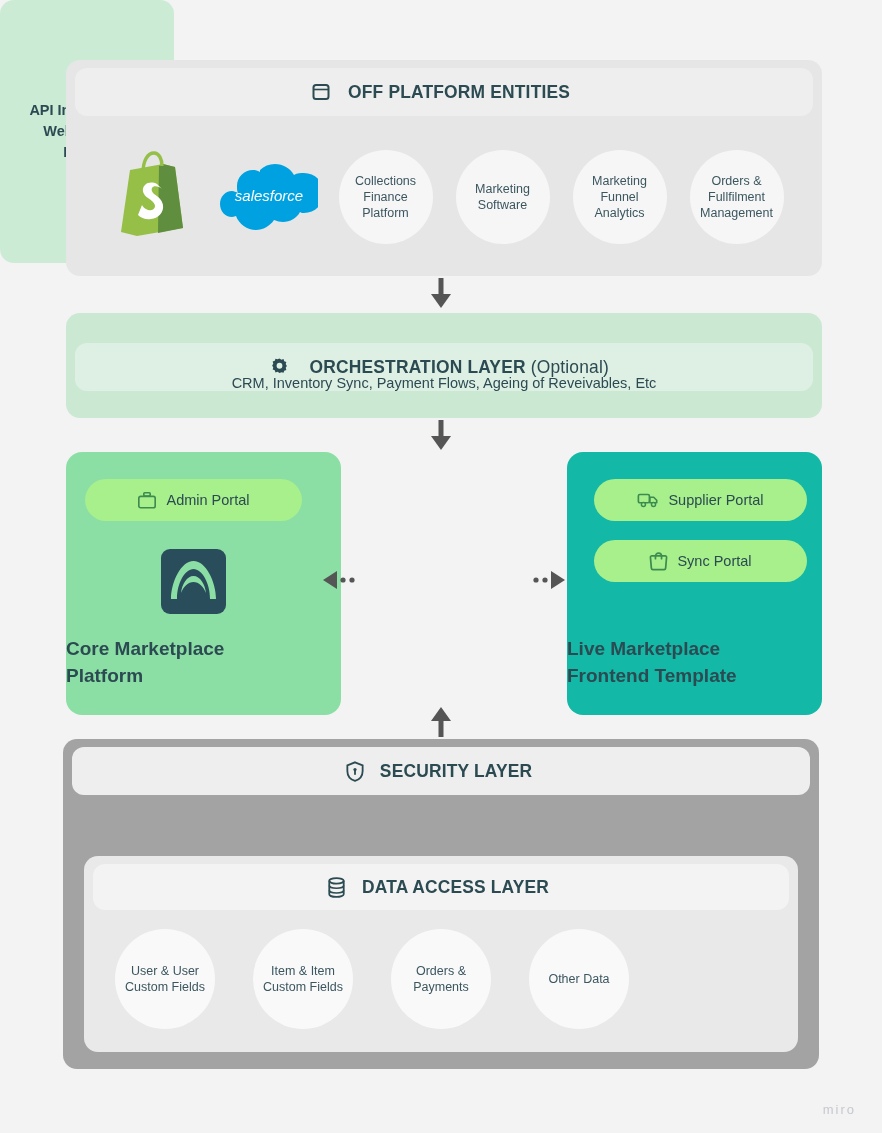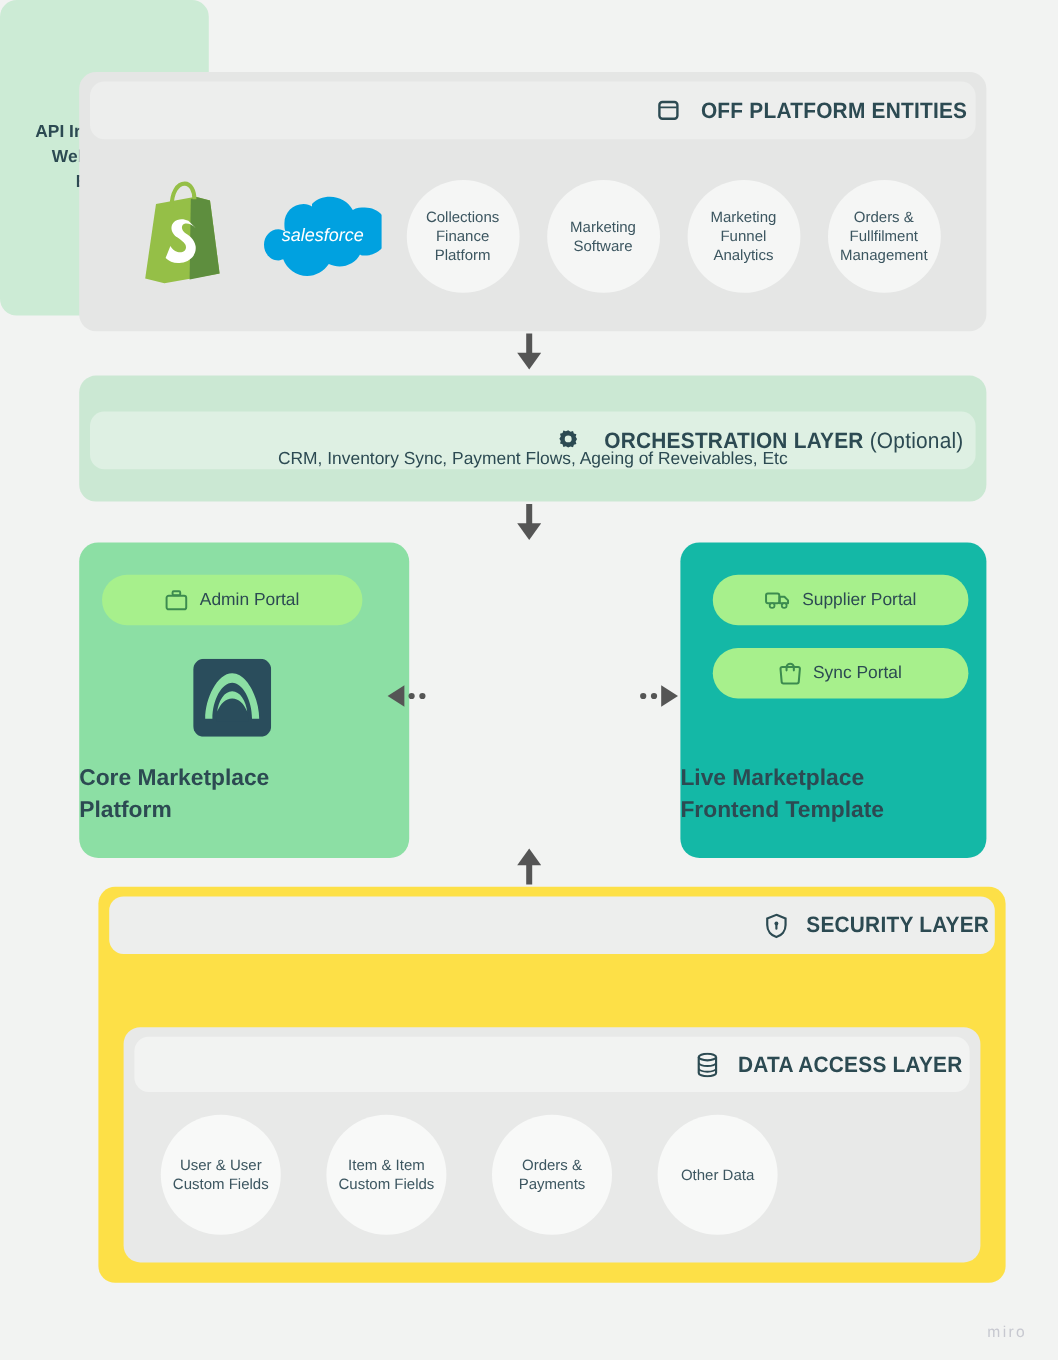--- a/index.html
+++ b/index.html
@@ -23,21 +23,21 @@
 
   
   .panel {
     position: absolute;
     border-radius: 14px;
   }
   .panel-header {
     border-radius: 12px;
     display: flex;
     align-items: center;
-    justify-content: flex-end;
+    justify-content: center;
     gap: 10px;
   }
   .header-title {
     font-weight: bold;
     font-size: 18.5px;
     letter-spacing: 0.2px;
     color: #2C4A52;
     white-space: nowrap;
     transform: scaleX(0.94);
     transform-origin: center;
@@ -166,22 +166,22 @@
     font-weight: bold;
     font-size: 19px;
     line-height: 27px;
     color: #2C4A52;
   }
   #core-caption { top: 183px; }
   #live-caption { top: 183px; }
 
   
   #security {
-    left: 82px; top: 739px; width: 756px; height: 330px;
-    background: #fde047;
+    left: 63px; top: 739px; width: 756px; height: 330px;
+    background: #a3a3a3;
   }
   #security .panel-header {
     position: absolute;
     left: 9px; top: 8px; width: 738px; height: 48px;
     background: #EDEEED;
   }
   #security .sub {
     position: absolute;
     left: 0; top: 74px; width: 756px;
     text-align: center;

